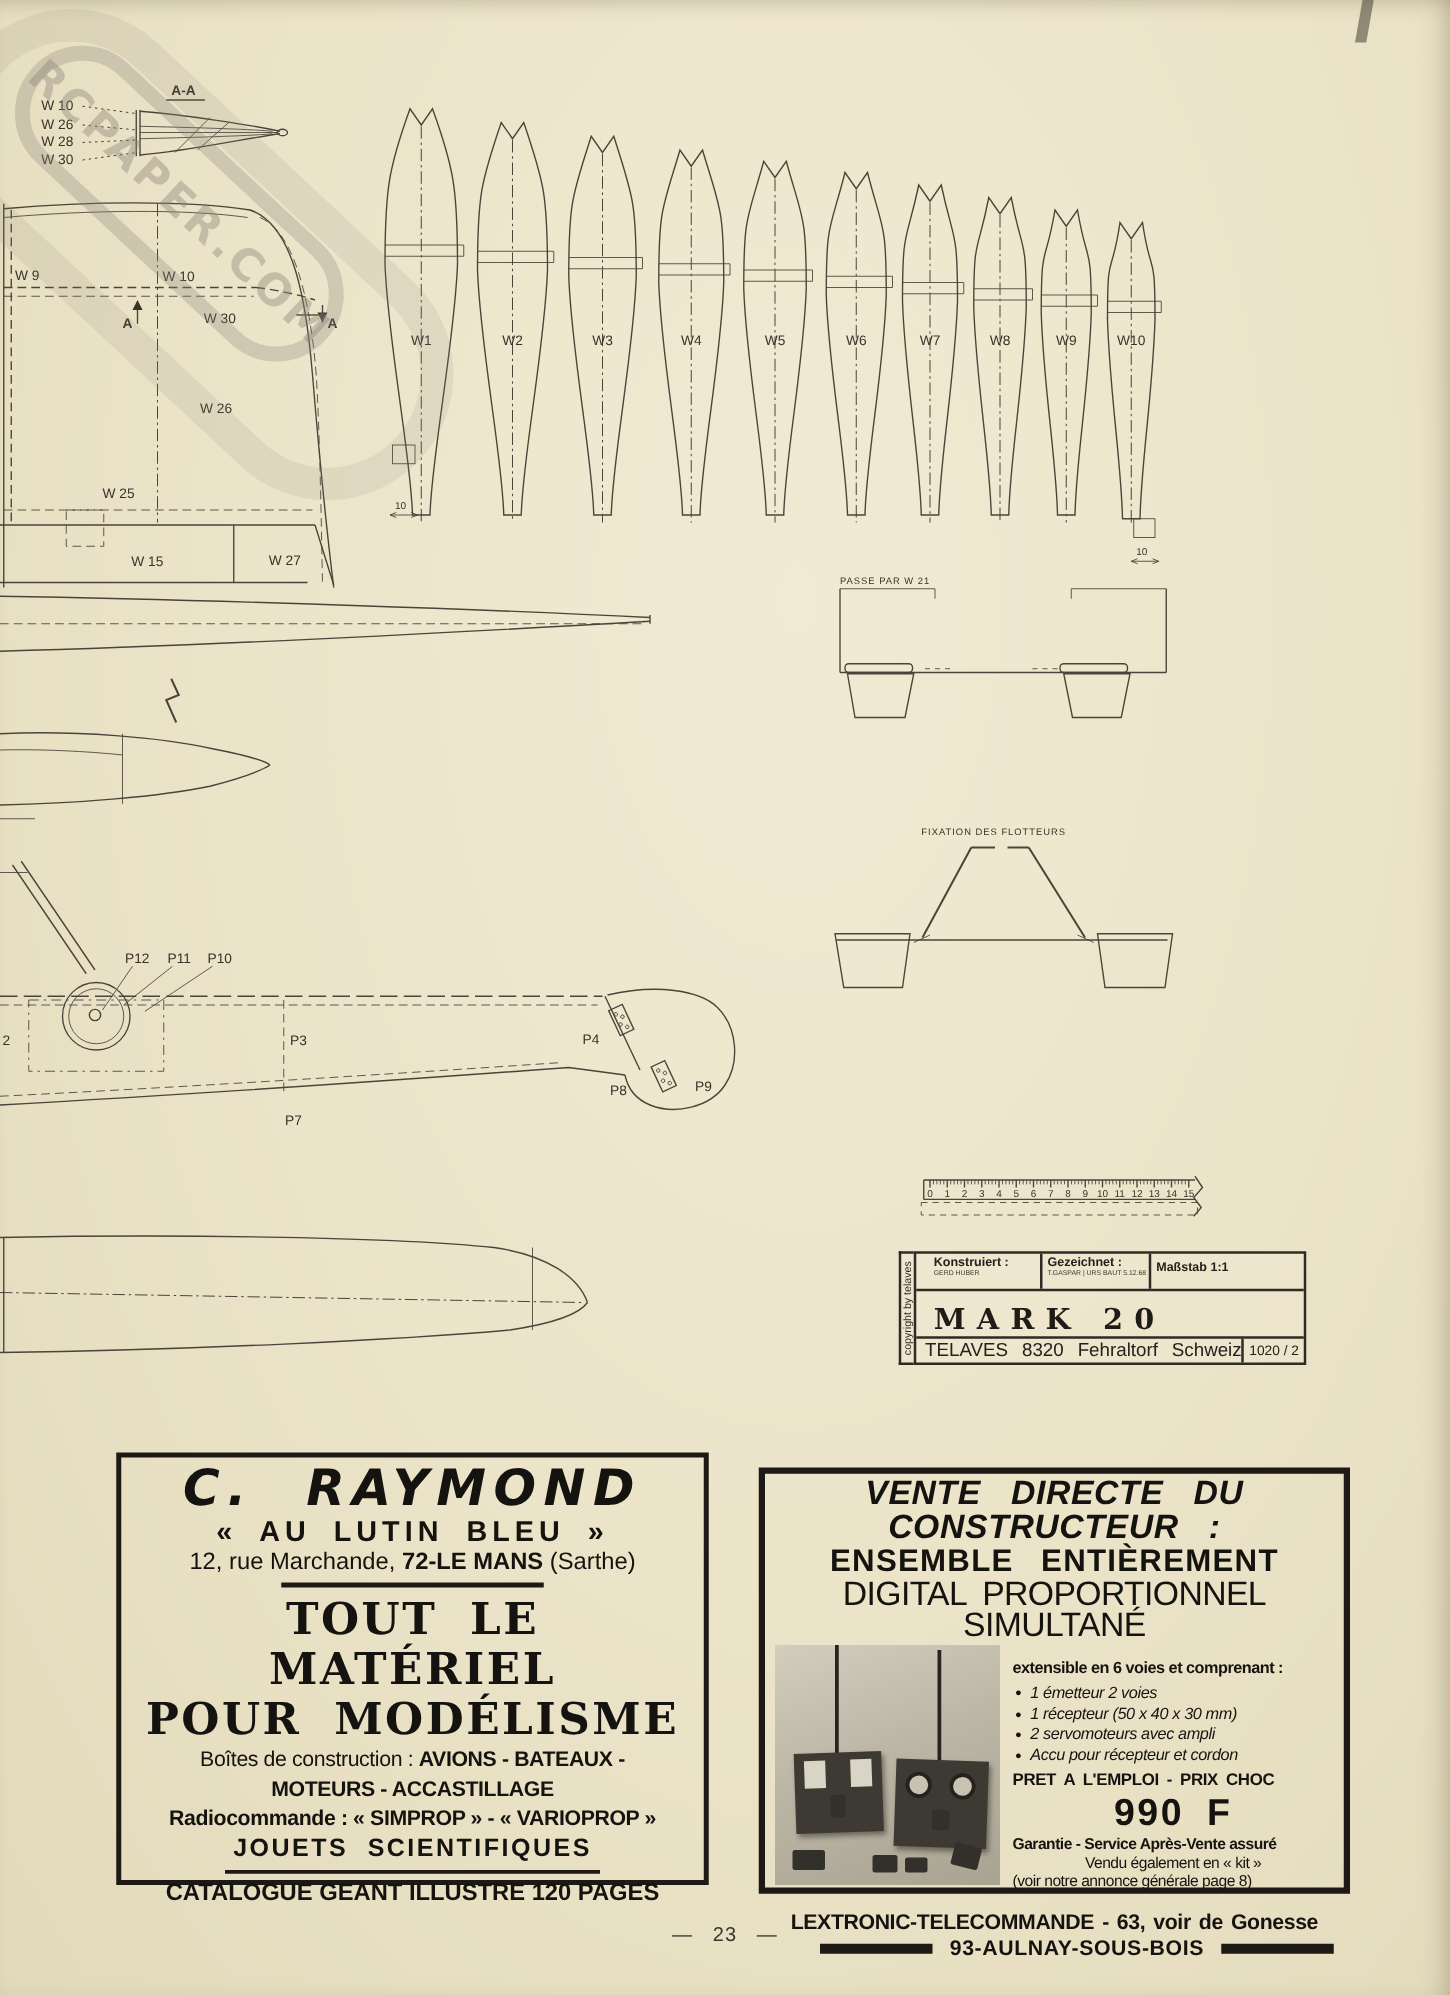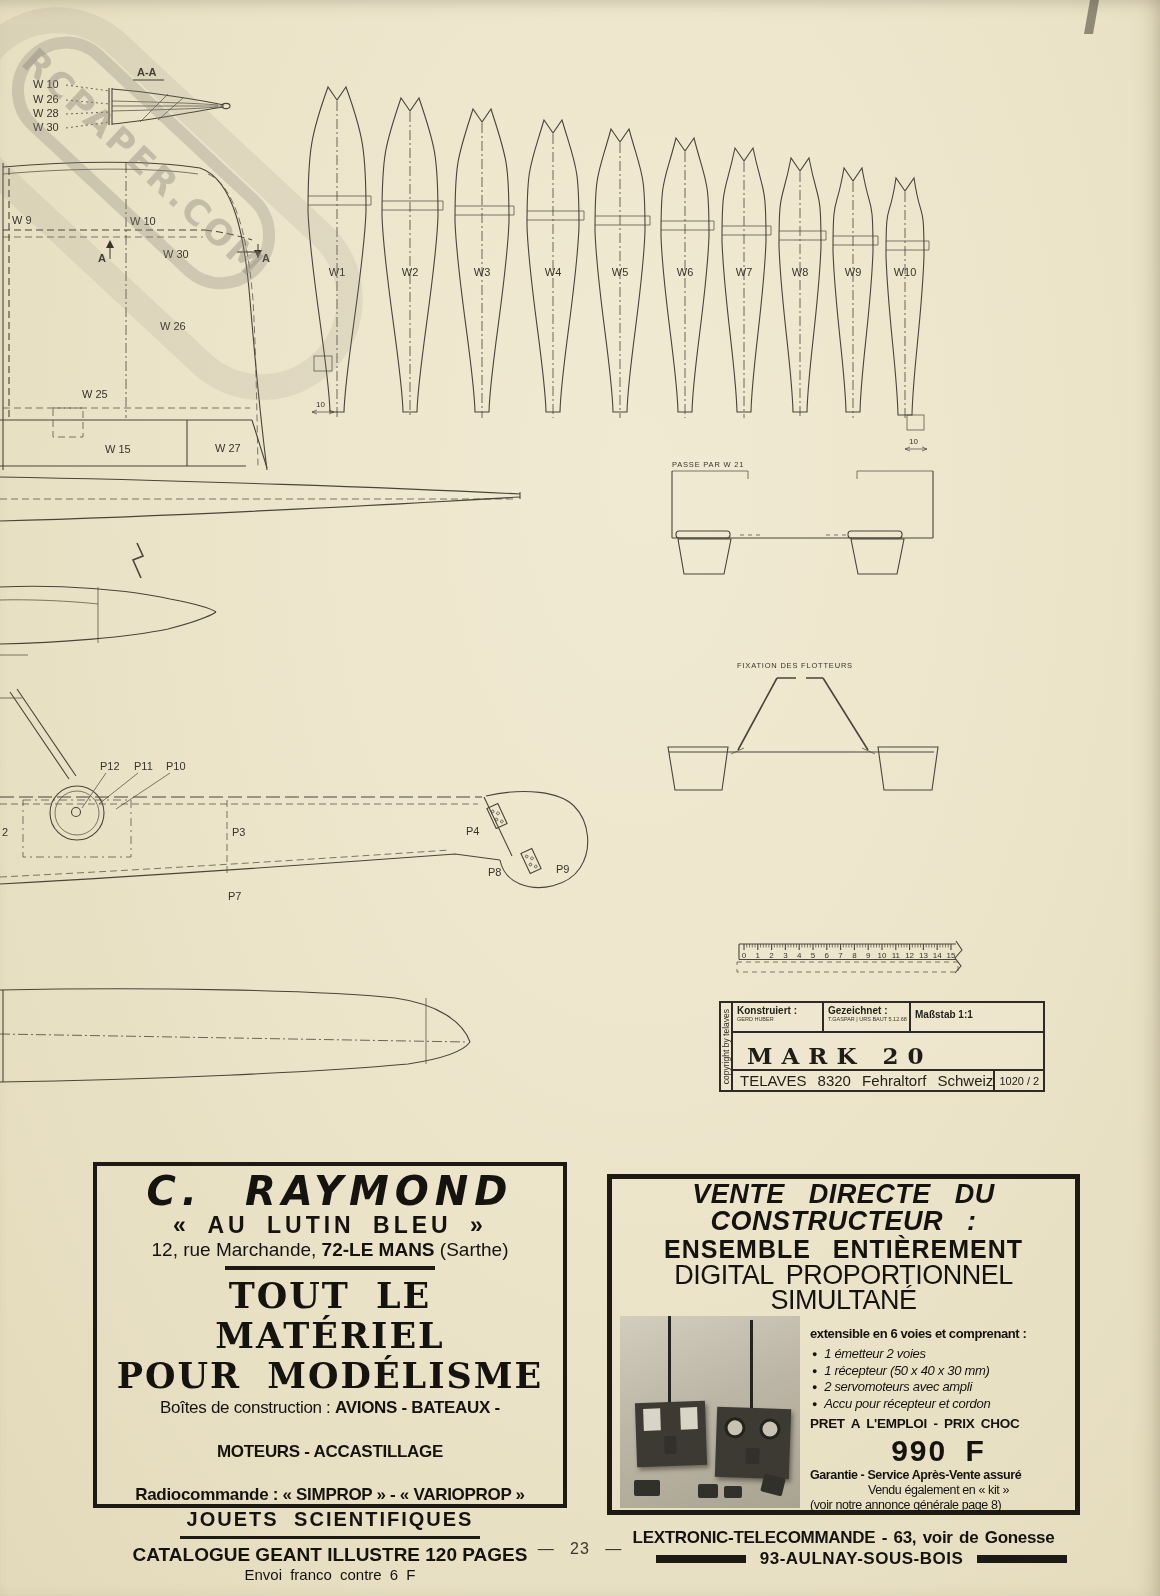--- a/index.html
+++ b/index.html
@@ -31,21 +31,21 @@
     border:26px solid rgba(140,134,122,.14);border-radius:110px;
     transform:rotate(43deg);transform-origin:10% 8%;z-index:4;pointer-events:none;}
   .corner-mark{position:absolute;right:64px;top:0;width:9px;height:34px;
     background:rgba(70,64,52,.55);transform:skewX(-10deg);}
 
   
   .titleblock{position:absolute;left:719px;top:1001px;width:261px;height:91px;display:flex;z-index:2;}
   .tb-side{width:18px;border:2px solid #2e2b26;border-right:none;display:flex;align-items:center;justify-content:center;background:rgba(240,233,210,.4);}
   .tb-side span{display:block;writing-mode:vertical-rl;transform:rotate(180deg);font-size:8.5px;color:#2e2b26;white-space:nowrap;}
   .tb-main{flex:1;border:2px solid #2e2b26;display:flex;flex-direction:column;background:rgba(240,233,210,.4);}
-  .tb-row1{display:flex;height:28px;border-bottom:2px solid #2e2b26;}
+  .tb-row1{display:flex;height:28px;border-bottom:2px solid #2e2b26;padding-left:10px;}
   .tb-cell{border-right:2px solid #2e2b26;padding:2px 3px 0 4px;overflow:hidden;}
   .tb-cell.last{border-right:none;}
   .tb-c1{width:82px;}.tb-c2{width:78px;}.tb-c3{flex:1;}
   .tb-lab{font-size:10px;font-weight:bold;color:#24211c;line-height:11px;}
   .tb-val{font-size:5.5px;color:#3a362e;line-height:7px;white-space:nowrap;}
   .tb-row2{flex:1;display:flex;align-items:flex-end;padding-left:14px;}
   .tb-title{font-family:"DejaVu Serif",serif;font-weight:bold;font-size:23px;letter-spacing:9px;color:#1f1c17;}
   .tb-row3{height:19px;border-top:2px solid #2e2b26;display:flex;align-items:stretch;}
   .tb-company{flex:1;font-size:15px;display:flex;align-items:center;padding-left:7px;word-spacing:7px;color:#24211c;white-space:nowrap;}
   .tb-number{width:48px;border-left:2px solid #2e2b26;display:flex;align-items:center;justify-content:center;font-size:11px;color:#24211c;}
@@ -56,21 +56,21 @@
   .ad2{left:607px;top:1174px;width:473px;height:341px;border:5px solid #1d1a15;padding:2px 8px;box-sizing:border-box;}
   .r-name{font-family:"DejaVu Sans",sans-serif;font-weight:bold;font-style:italic;font-size:40px;letter-spacing:6px;word-spacing:22px;line-height:42px;}
   .r-sub{font-weight:bold;font-size:23px;letter-spacing:4px;word-spacing:8px;line-height:26px;}
   .r-addr{font-size:19px;line-height:24px;}
   .r-addr b{font-weight:bold;}
   .r-div{width:210px;height:4px;background:#1d1a15;margin:4px auto 6px;}
   .r-div2{width:300px;height:3px;background:#1d1a15;margin:4px auto 5px;}
   .r-head{font-family:"DejaVu Serif",serif;font-weight:bold;font-size:35px;line-height:40px;letter-spacing:2px;word-spacing:12px;}
   .r-line{font-size:17px;line-height:24px;letter-spacing:-.3px;}
   .r-line b{font-weight:bold;}
-  .r-bline{font-weight:bold;font-size:17px;line-height:23px;letter-spacing:-.3px;margin-top:20px;}
+  .r-bline{font-weight:bold;font-size:17px;line-height:23px;letter-spacing:-.3px;}
   .r-jouets{font-weight:bold;font-size:20px;line-height:26px;letter-spacing:2px;word-spacing:8px;}
   .r-cat{font-weight:bold;font-size:19px;line-height:22px;}
   .r-envoi{font-size:15px;line-height:18px;word-spacing:4px;}
 
   .l-tag{font-style:italic;font-size:27px;font-weight:bold;word-spacing:16px;line-height:27px;letter-spacing:.5px;}
   .l-h1{font-weight:bold;font-size:25px;letter-spacing:1px;word-spacing:14px;line-height:28px;}
   .l-h2{font-weight:normal;font-size:27px;letter-spacing:-.5px;word-spacing:6px;line-height:25px;}
   .l-row{display:flex;text-align:left;margin-top:3px;height:208px;}
   .l-photo{width:180px;height:192px;flex:none;position:relative;overflow:hidden;
     background:linear-gradient(160deg,#d2cdbd 0%,#bcb6a6 45%,#a9a392 100%);}
@@ -445,21 +445,20 @@
     <div class="r-head">POUR  MODÉLISME</div>
     <div class="r-line">
       <span>Boîtes de construction :</span>
       <b>AVIONS - BATEAUX -</b>
     </div>
     <div class="r-bline">MOTEURS - ACCASTILLAGE</div>
     <div class="r-bline">Radiocommande : « SIMPROP » - « VARIOPROP »</div>
     <div class="r-jouets">JOUETS  SCIENTIFIQUES</div>
     <div class="r-div2"></div>
     <div class="r-cat">CATALOGUE GEANT ILLUSTRE 120 PAGES</div>
-    <div class="r-envoi">Envoi franco contre 6 F</div>
   </div>
 
   <div class="ad ad2">
     <div class="l-tag">VENTE  DIRECTE  DU  CONSTRUCTEUR  :</div>
     <div class="l-h1">ENSEMBLE  ENTIÈREMENT</div>
     <div class="l-h2">DIGITAL  PROPORTIONNEL  SIMULTANÉ</div>
     <div class="l-row">
       <div class="l-photo">
         <div class="ant a"></div>
         <div class="ant b"></div>

